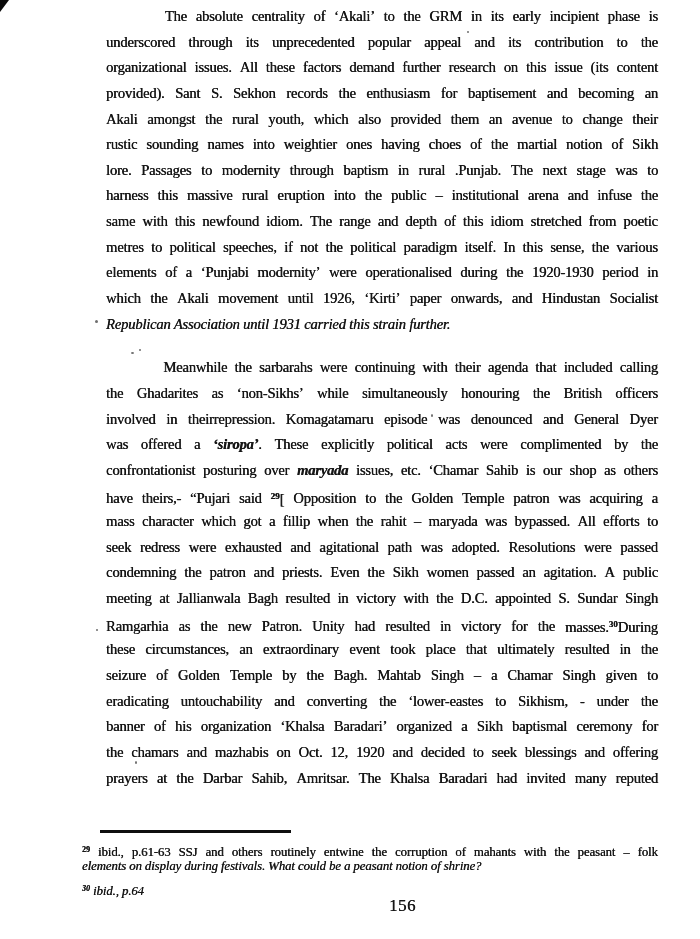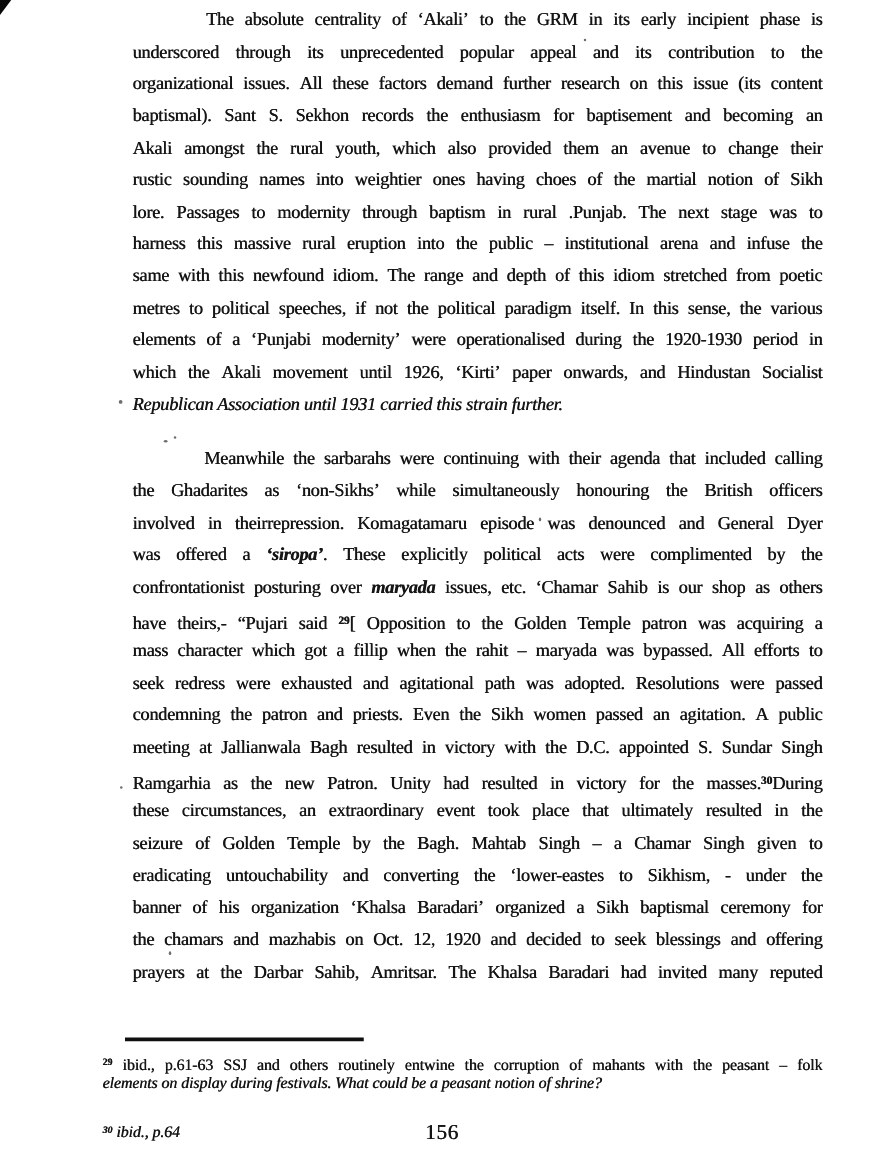--- a/index.html
+++ b/index.html
@@ -68,27 +68,27 @@
     top: 841px;
     width: 576px;
     font-size: 12.8px;
     letter-spacing: -0.1px;
     text-shadow: 0.3px 0 0 currentColor;
   }
   .footnotes .line {
     height: 17px;
     line-height: 17px;
   }
-  .footnote + .footnote { margin-top: 20px; }
+  .footnote + .footnote { margin-top: 5px; }
   .page-number {
     position: absolute;
     left: 340px;
     top: 896px;
     width: 76px;
-    text-align: left;
+    text-align: right;
     font-size: 17px;
     letter-spacing: 0.5px;
     text-shadow: 0.3px 0 0 currentColor;
   }
   .artifact {
     position: absolute;
     background: #4a4a4a;
     border-radius: 50%;
     opacity: 0.8;
   }
@@ -139,21 +139,21 @@
           <span class="word"><span>demand</span></span>
           <span class="word"><span>further</span></span>
           <span class="word"><span>research</span></span>
           <span class="word"><span>on</span></span>
           <span class="word"><span>this</span></span>
           <span class="word"><span>issue</span></span>
           <span class="word"><span>(its</span></span>
           <span class="word"><span>content</span></span>
         </div>
         <div class="line">
-          <span class="word"><span>baptismal).</span></span>
+          <span class="word"><span>provided).</span></span>
           <span class="word"><span>Sant</span></span>
           <span class="word"><span>S.</span></span>
           <span class="word"><span>Sekhon</span></span>
           <span class="word"><span>records</span></span>
           <span class="word"><span>the</span></span>
           <span class="word"><span>enthusiasm</span></span>
           <span class="word"><span>for</span></span>
           <span class="word"><span>baptisement</span></span>
           <span class="word"><span>and</span></span>
           <span class="word"><span>becoming</span></span>

